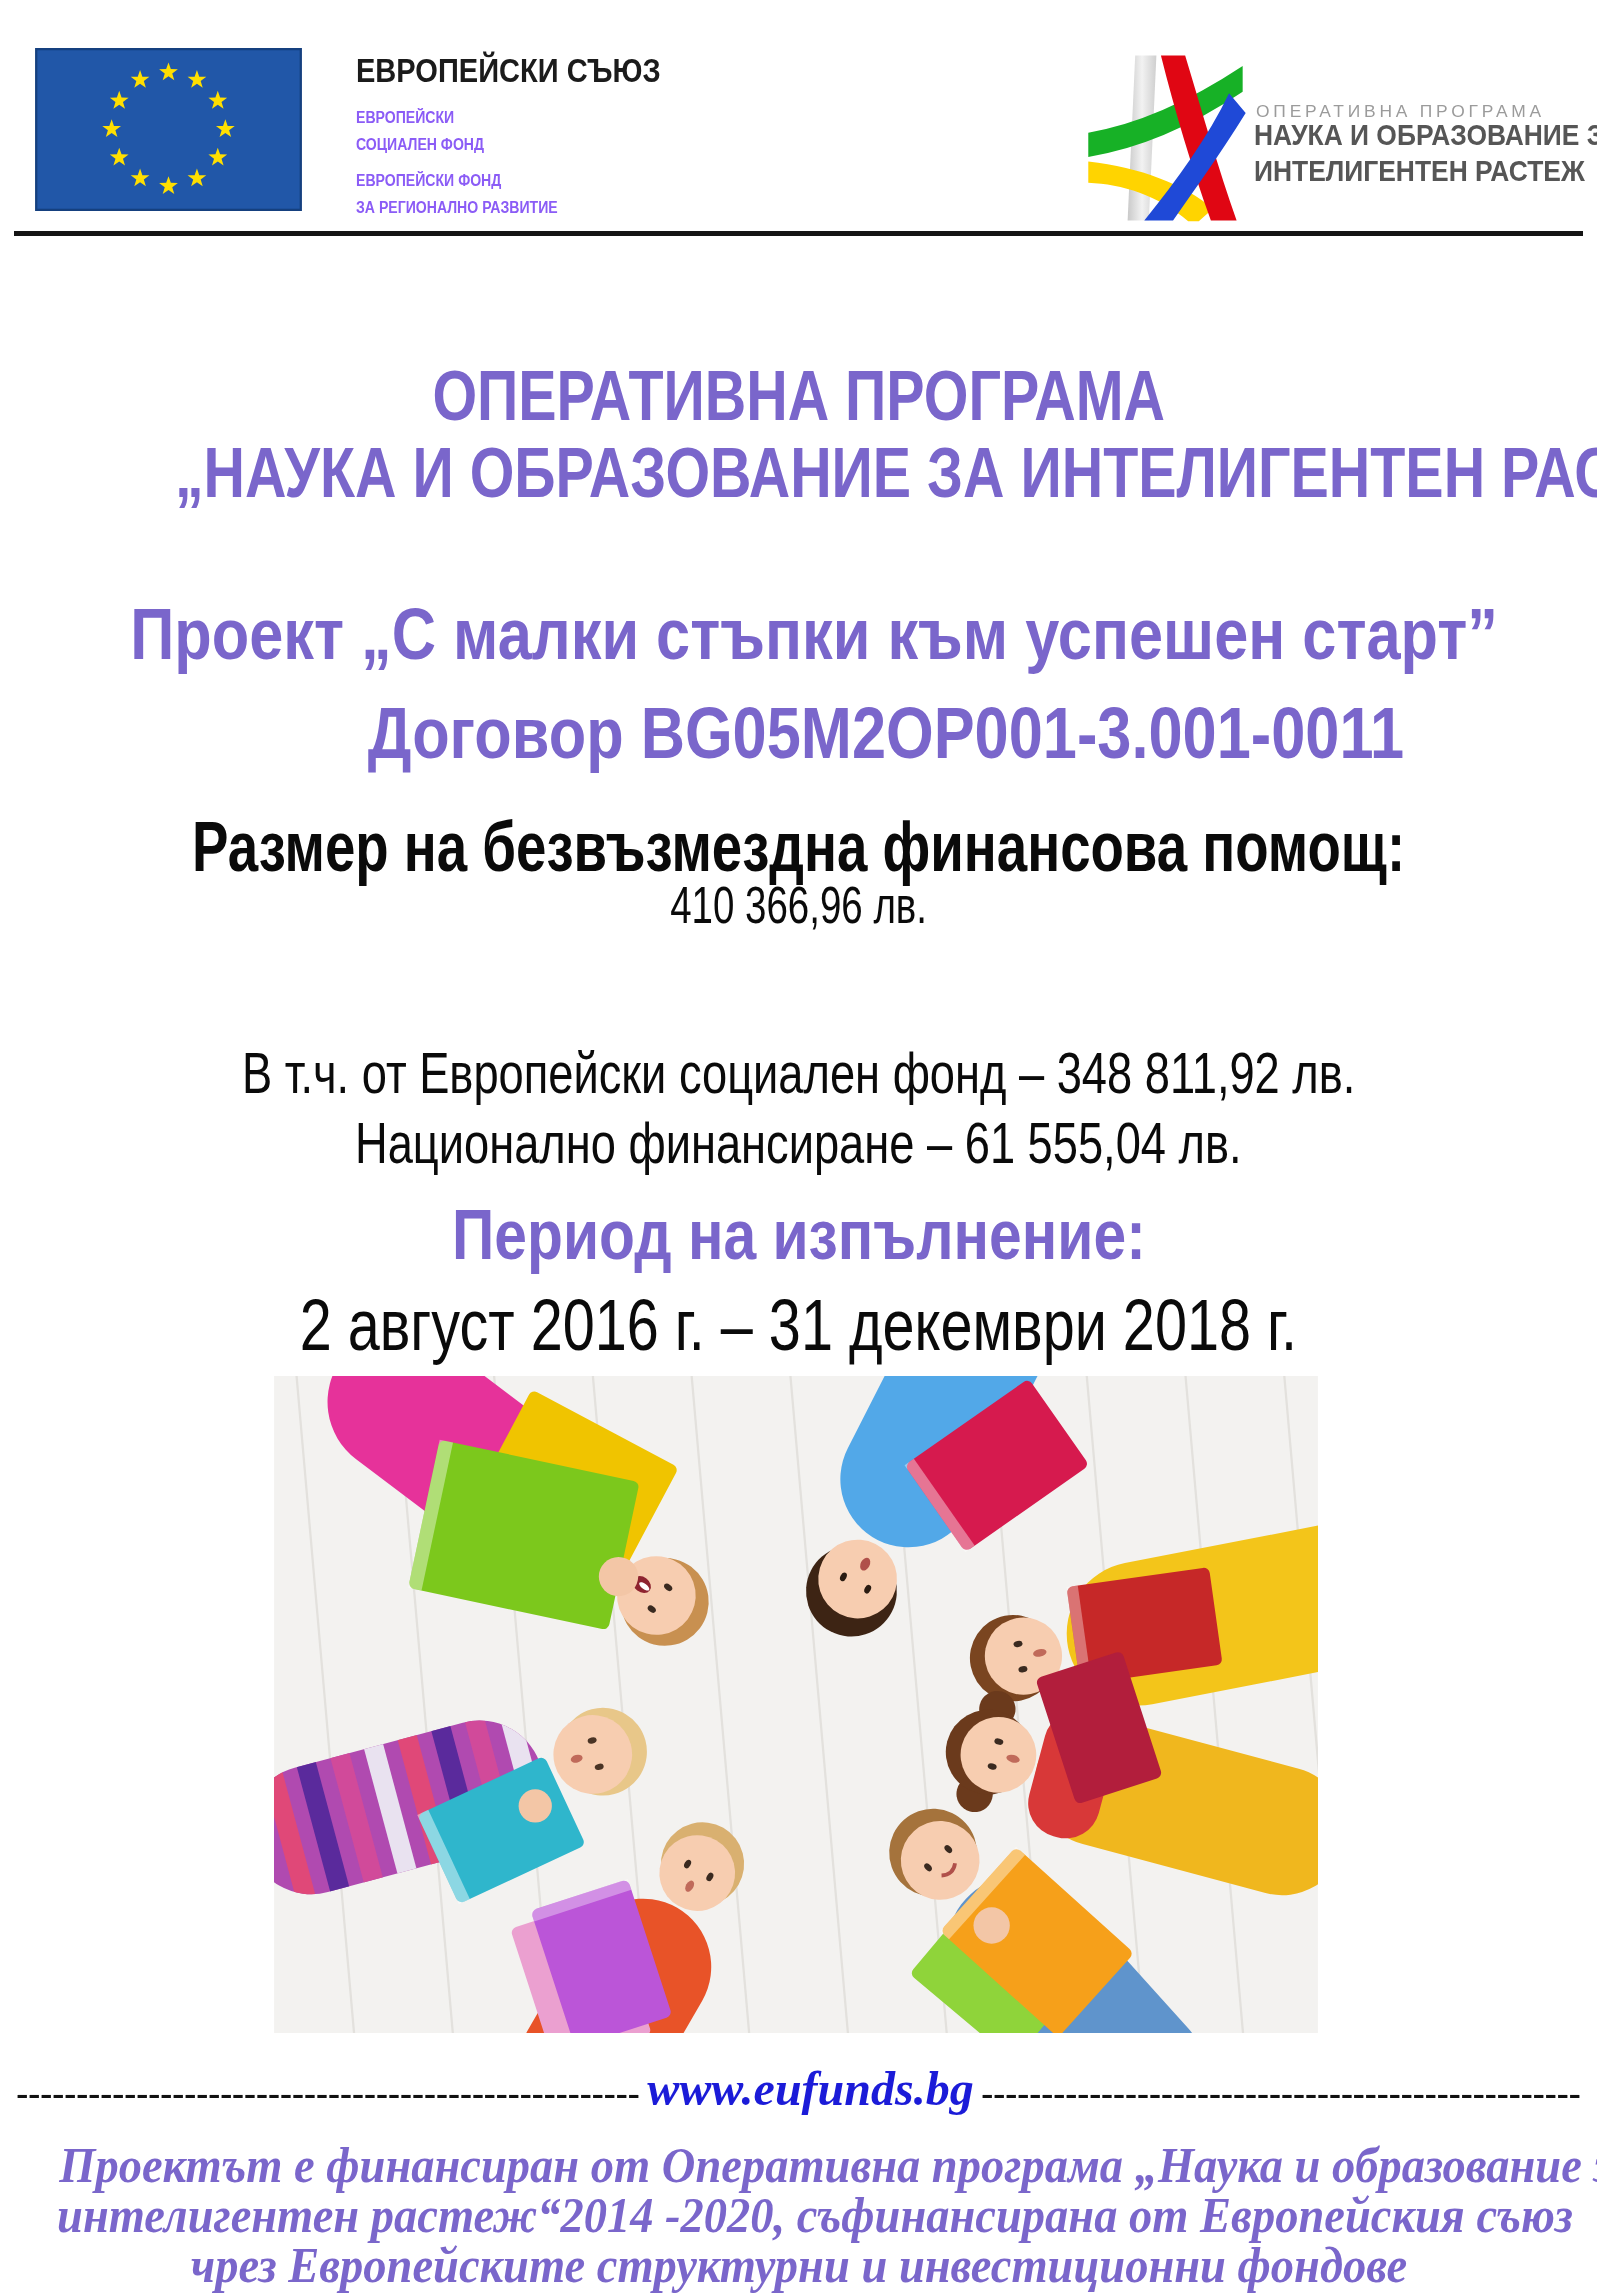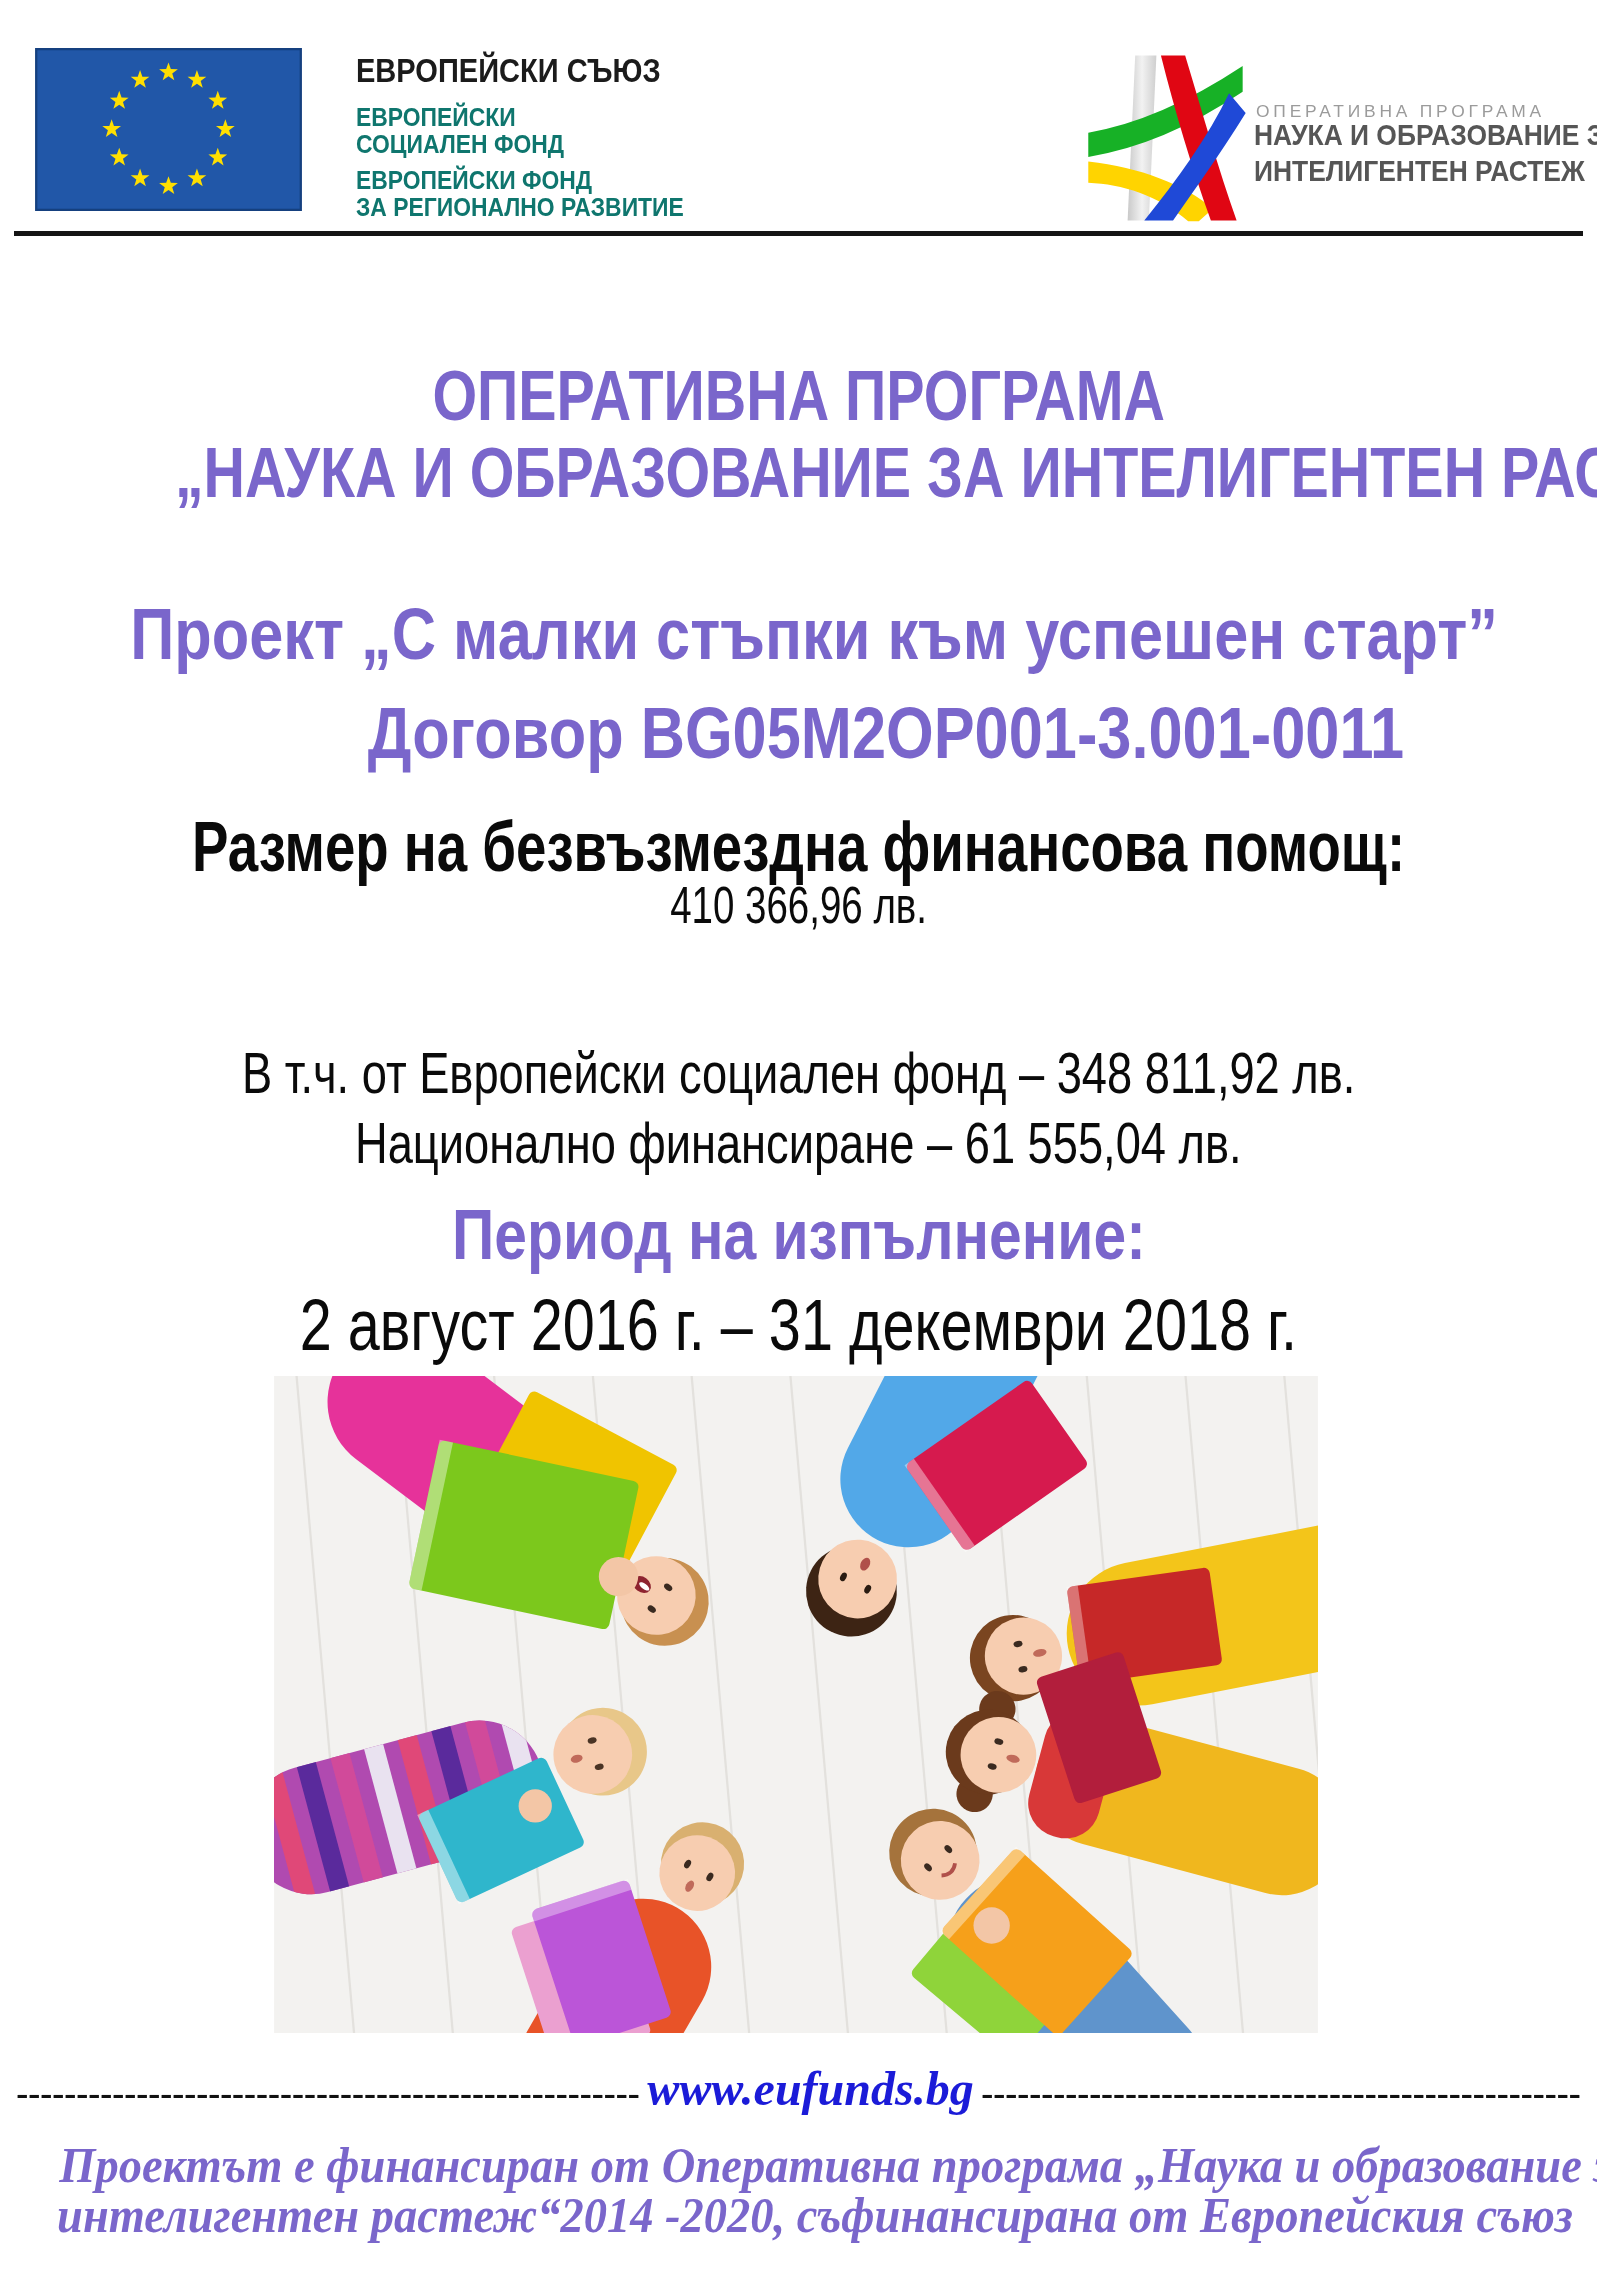--- a/index.html
+++ b/index.html
@@ -5,21 +5,21 @@
   html,body{margin:0;padding:0;background:#ffffff;}
   body{width:1597px;height:2295px;position:relative;font-family:"Liberation Sans",sans-serif;overflow:hidden;}
   .abs{position:absolute;}
   .ctr{left:0;width:1597px;text-align:center;white-space:nowrap;}
   .cx{display:inline-block;white-space:nowrap;transform-origin:50% 50%;}
   .cl{display:inline-block;white-space:nowrap;transform-origin:0 50%;}
   .purple{color:#7a66cb;}
   .black{color:#0a0a0a;}
   
   .eu-title{font-size:33px;font-weight:bold;color:#1b1b1b;}
-  .eu-small{font-size:26px;font-weight:bold;color:#0f766e;line-height:27px;}
+  .eu-small{font-size:16px;font-weight:bold;color:#8b5cf6;line-height:27px;}
   .op-kicker{font-size:17.4px;color:#9b9b9b;letter-spacing:3.8px;font-weight:500;}
   .op-title{font-size:30px;font-weight:bold;color:#565656;line-height:36px;}
   .rule{top:215px;left:13.6px;width:1569px;height:5.3px;background:#141414;}
   
   .h-program{font-size:70px;font-weight:bold;}
   .h-project{font-size:73px;font-weight:bold;}
   .h-grant{font-size:70px;font-weight:bold;}
   .t-amount{font-size:52px;font-weight:normal;}
   .t-sub{font-size:58px;font-weight:normal;}
   .t-date{font-size:72px;font-weight:normal;}
@@ -240,14 +240,15 @@
   </g>
 </svg>
 
 <div class="abs ctr dashrow" style="top:2061px;">
   <span>----------------------------------------------------</span><span class="url">www.eufunds.bg</span><span>--------------------------------------------------</span>
 </div>
 
 <div class="abs ctr disclaimer" style="top:2140px;">
   <div><span class="cx" style="transform:scaleX(.93)">Проектът е  финансиран от Оперативна програма „Наука и образование за</span></div>
   <div><span class="cx" style="transform:scaleX(.93)">интелигентен растеж“2014 -2020, съфинансирана от Европейския съюз</span></div>
+  <div><span class="cx" style="transform:scaleX(.93)">чрез Европейските структурни и инвестиционни фондове</span></div>
 </div>
 
 
 </body></html>

